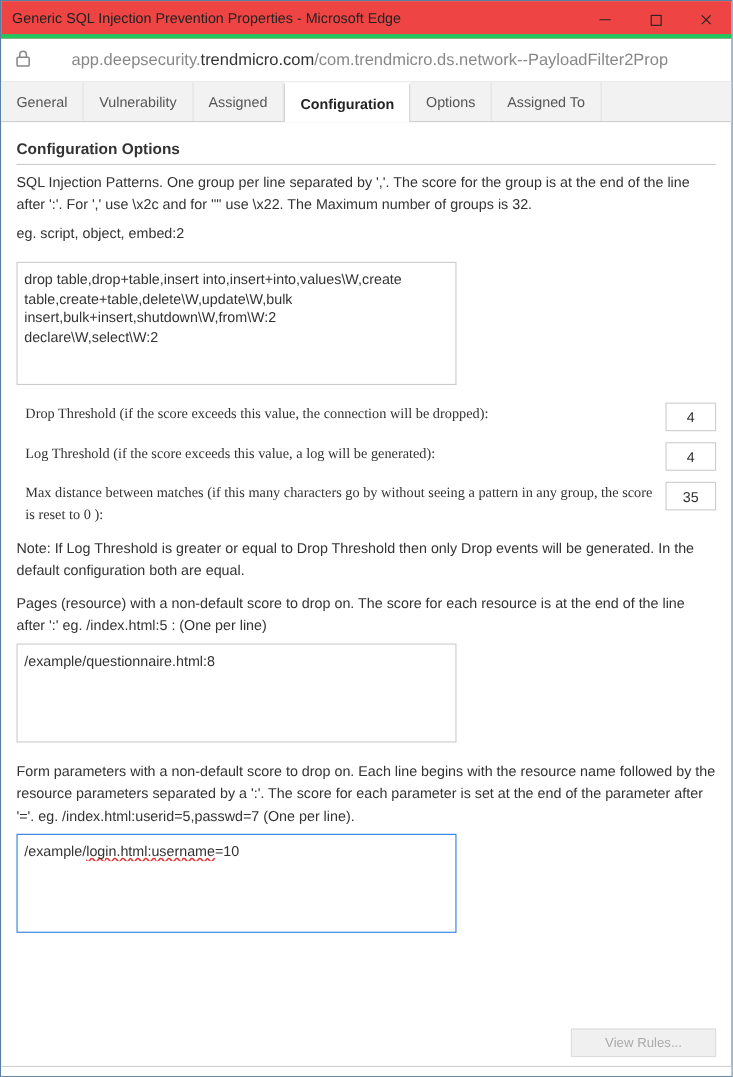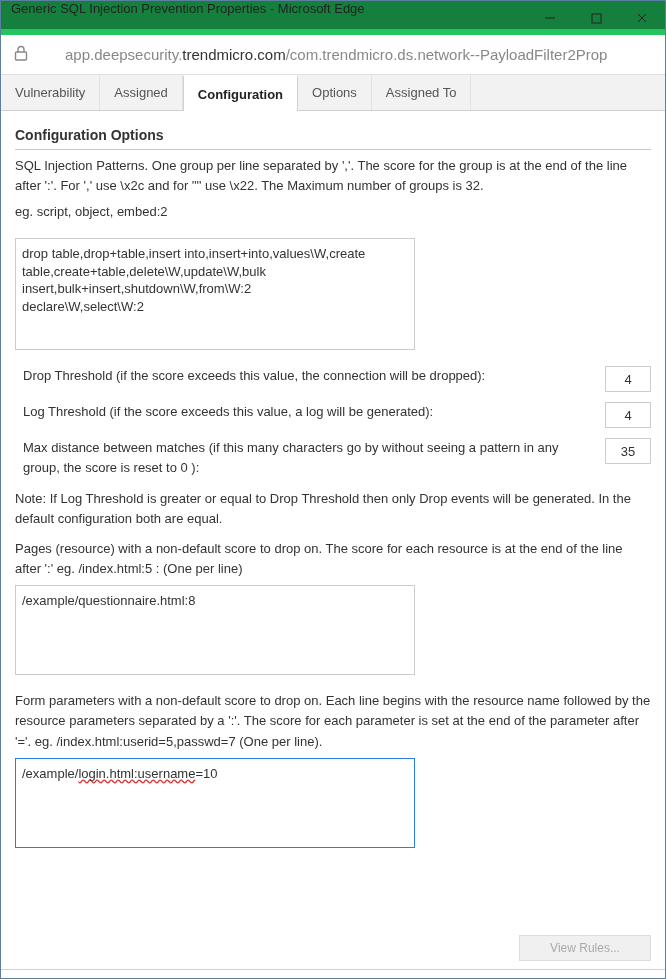--- a/index.html
+++ b/index.html
@@ -8,24 +8,25 @@
     font-size: 13px;
     color: #333;
     background: #fff;
     width: 666px;
     height: 979px;
     overflow: hidden;
     border: 1px solid #5a7fa0;
   }
   .titlebar {
     height: 34px;
-    background: #15803d;
-    display: flex;
+    background: #ef4444;
+    display: flex;
+    align-items: center;
     padding-left: 10px;
-    border-bottom: 6px solid #22c55e;
+    border-bottom: 4px solid #22c55e;
   }
   .titlebar-title {
     flex: 1;
     font-size: 13px;
     color: #222;
     font-family: "Segoe UI", Arial, sans-serif;
     overflow: hidden;
     white-space: nowrap;
   }
   .win-controls { display: flex; height: 100%; }
@@ -106,21 +107,21 @@
     overflow-y: scroll;
     line-height: 1.35;
     color: #333;
   }
   .row {
     display: flex;
     align-items: flex-start;
     margin: 10px 0;
     gap: 12px;
   }
-  .row-label { flex: 1; padding-left: 8px; color: #333; }
+  .row-label { flex: 1; padding-left: 8px; color: #333; font-family: Liberation Serif, serif; }
   .row-input {
     width: 46px;
     height: 26px;
     border: 1px solid #ccc;
     text-align: center;
     font-size: 13px;
     font-family: inherit;
     color: #333;
   }
   .note, .section-desc { color: #333; margin: 10px 0 6px 0; }
@@ -188,20 +189,21 @@
       <rect x="2.5" y="8" width="11" height="8" rx="1"></rect>
       <path d="M5 8 V5.5 a3 3 0 0 1 6 0 V8"></path>
     </svg>
   </span>
   <span class="url">
     <span>app.deepsecurity.</span><span class="dark">trendmicro.com</span><span>/com.trendmicro.ds.network--PayloadFilter2Prop</span>
   </span>
 </div>
 
 <div class="tabs">
+  <div class="tab">General</div>
   <div class="tab">Vulnerability</div>
   <div class="tab">Assigned</div>
   <div class="tab active">Configuration</div>
   <div class="tab">Options</div>
   <div class="tab">Assigned To</div>
 </div>
 
 <div class="content">
 
   <div class="heading">Configuration Options</div>

